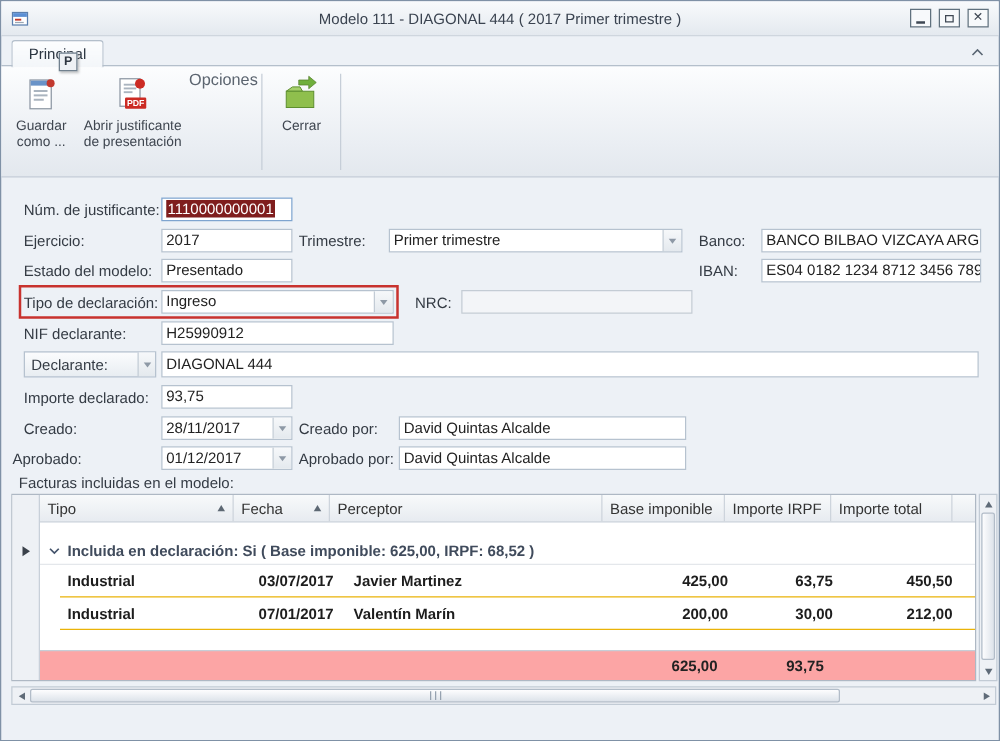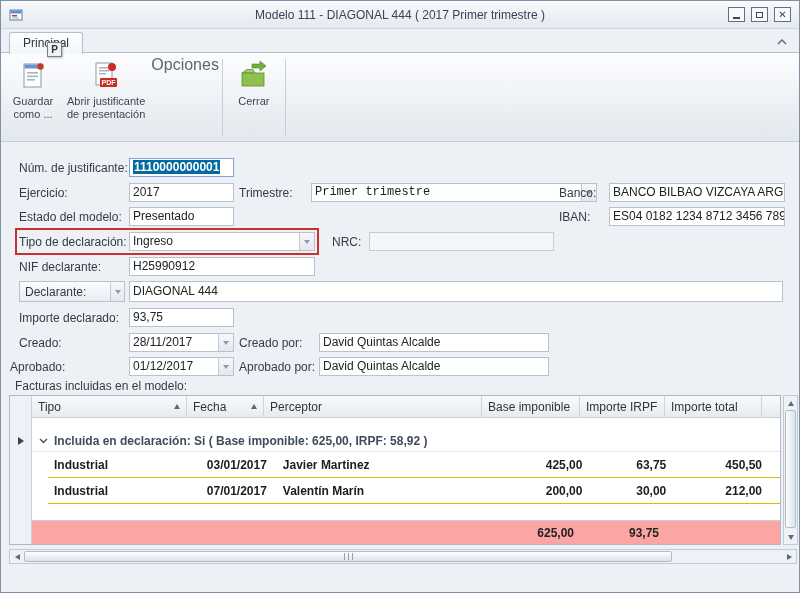--- a/index.html
+++ b/index.html
@@ -30,39 +30,39 @@
     background:linear-gradient(#fcfdfe,#eaeef3 70%,#e3e8ee);
     border-top:1px solid #b4bfcb; border-bottom:1px solid #c4ccd6;
     display:flex; padding:3px 2px 0 4px; z-index:2; }
   .rgroup { display:flex; flex-direction:row; }
   .rbtns { display:flex; flex:1; align-items:flex-start; }
   .rbtn { display:flex; flex-direction:column; align-items:center; padding:3px 5px 0;
     min-width:56px; height:70px; border:1px solid transparent; border-radius:2px; }
   .ric { width:32px; height:32px; }
   .rlabel { margin-top:3px; font-size:11px; line-height:1.2; text-align:center;
     white-space:pre-line; color:#3f4650; }
-  .rgroup-label { height:15px; text-align:right; font-size:16px; color:#5c6570; }
+  .rgroup-label { height:15px; text-align:right; font-size:13px; color:#5c6570; }
   .rsep { width:1px; background:#c6ced8; margin:3px 3px 5px 3px; }
   .keytip { position:absolute; left:46px; top:41px; width:15px; height:15px; z-index:6;
     background:#eef1f4; border:1px solid #70808e; box-shadow:1px 1px 2px rgba(0,0,0,.25);
     font-size:10px; font-weight:bold; color:#2e3640; text-align:center; line-height:13px; }
 
   
   .flabel { position:absolute; font-size:12px; color:#343b44; white-space:nowrap; }
   .fi { position:absolute; height:19px; background:#fff; border:1px solid #b6c2cf;
     padding:1px 3px; font-size:12px; color:#222; line-height:15px; overflow:hidden; white-space:nowrap; }
   .fi.focus { border-color:#7ea4cf; }
   .fi.dim { background:#f3f5f8; border-color:#c4ccd5; }
   .fi.tall { height:21px; line-height:17px; }
   .fi.combo { padding-right:17px; }
   .dd { position:absolute; right:0; top:0; bottom:0; width:15px;
     background:linear-gradient(#f6f8fa,#e4e9ee); border-left:1px solid #c2cbd5;
     display:flex; align-items:center; justify-content:center; }
   .tri-down { width:0; height:0; border-left:3px solid transparent; border-right:3px solid transparent; border-top:4px solid #8e99a6; }
-  .sel { background:#0369a1; color:#fff; padding:0 1px;font-weight:bold; }
+  .sel { background:#7f1d1d; color:#fff; padding:0 1px; }
   .highlight-box { position:absolute; border:2px solid #c8322e; pointer-events:none; z-index:4; }
   .declarante-btn { position:absolute; height:21px; background:linear-gradient(#fbfcfd,#e8edf2);
     border:1px solid #b6c2cf; display:flex; align-items:center; padding:0 16px 0 5px; font-size:12px; color:#343b44; }
   .declarante-btn .dd { width:14px; }
 
   
   .grid { position:absolute; left:8px; top:394px; width:772px; height:150px;
     background:#fff; border:1px solid #aeb8c4; display:flex; font-size:12px; }
   .gutter { width:22px; background:#eef1f5; border-right:1px solid #c8d0d9; position:relative; }
   .indicator { position:absolute; left:8px; top:41px; width:0; height:0;
@@ -200,21 +200,21 @@
     <div class="rsep"></div>
   </div>
 
   <div class="flabel" style="left:18px; top:160px;">Núm. de justificante:</div>
   <div class="fi focus" style="left:128px; top:157px; width:105px;"><span class="sel">1110000000001</span></div>
 
   <div class="flabel" style="left:18px; top:185px;">Ejercicio:</div>
   <div class="fi" style="left:128px; top:182px; width:105px;">2017</div>
 
   <div class="flabel" style="left:238px; top:185px;">Trimestre:</div>
-  <div class="fi combo" style="left:310px; top:182px; width:286px;font-family:Liberation Mono, monospace;"><span>Primer trimestre</span><span class="dd">
+  <div class="fi combo" style="left:310px; top:182px; width:235px;"><span>Primer trimestre</span><span class="dd">
         <i class="tri-down"></i>
       </span></div>
 
   <div class="flabel" style="left:558px; top:185px;">Banco:</div>
   <div class="fi" style="left:608px; top:182px; width:176px;">BANCO BILBAO VIZCAYA ARGENTARIA</div>
 
   <div class="flabel" style="left:18px; top:209px;">Estado del modelo:</div>
   <div class="fi" style="left:128px; top:206px; width:105px;">Presentado</div>
 
   <div class="flabel" style="left:558px; top:209px;">IBAN:</div>
@@ -285,25 +285,25 @@
         <div class="hc w6">
             <span>Importe total</span>
           </div>
         <div class="hc wfill"></div>
       </div>
       <div class="ggap"></div>
       <div class="grouprow">
         <svg width="9" height="6" viewBox="0 0 9 6">
           <polyline points="1,1 4.5,4.5 8,1" fill="none" stroke="#44536b" stroke-width="1.4"></polyline>
         </svg>
-        <span>Incluida en declaración: Si ( Base imponible: 625,00,  IRPF: 58,92 )</span>
+        <span>Incluida en declaración: Si ( Base imponible: 625,00,  IRPF: 68,52 )</span>
       </div>
       <div class="drow">
         <div class="dc w1">Industrial</div>
-        <div class="dc w2">03/01/2017</div>
+        <div class="dc w2">03/07/2017</div>
         <div class="dc w3">Javier Martinez</div>
         <div class="dc w4 num">425,00</div>
         <div class="dc w5 num">63,75</div>
         <div class="dc w6 num">450,50</div>
         <div class="dc wfill"></div>
       </div>
       <div class="drow">
         <div class="dc w1">Industrial</div>
         <div class="dc w2">07/01/2017</div>
         <div class="dc w3">Valentín Marín</div>

